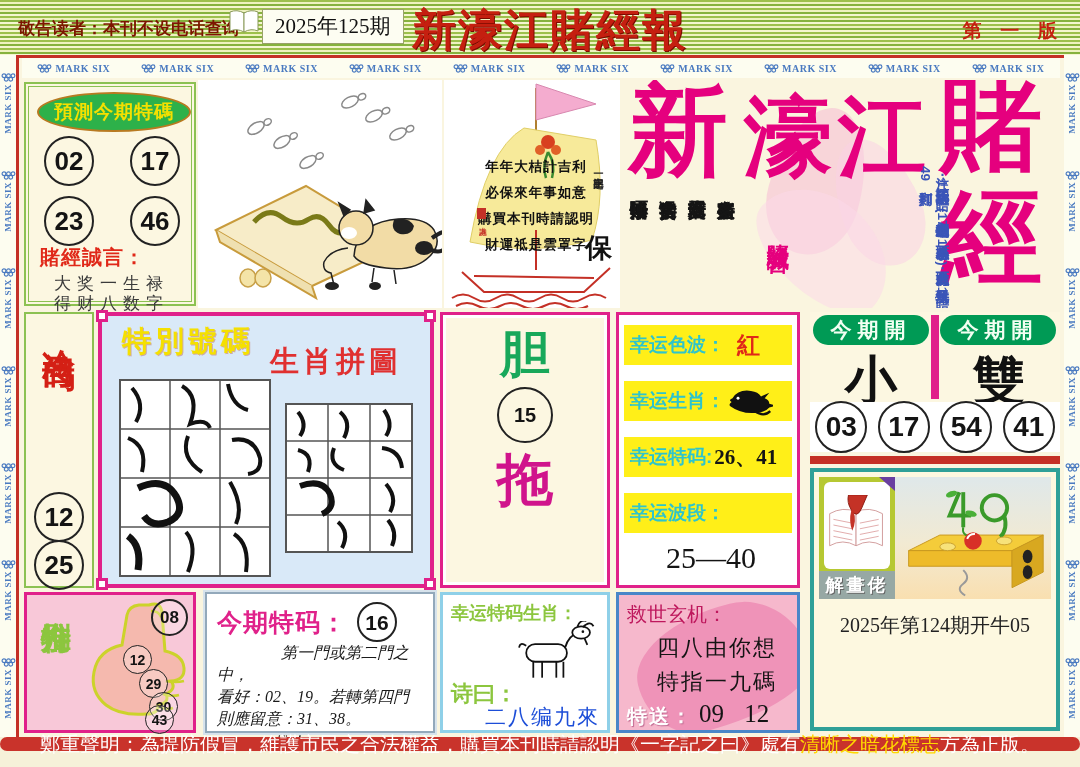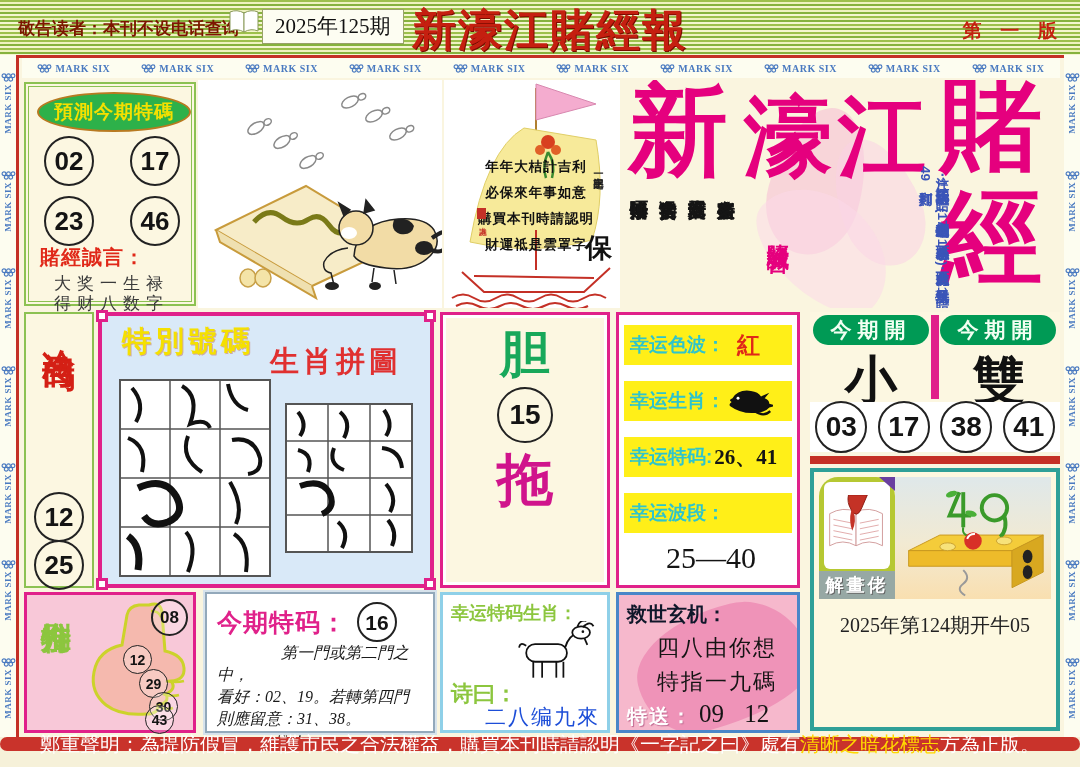--- a/index.html
+++ b/index.html
@@ -24,21 +24,21 @@
   #ms-right{left:1064px;top:55px;width:16px;height:682px;flex-direction:column;justify-content:space-around;align-items:center;background:#fdfdf0;}
   .ms-item{display:flex;align-items:center;gap:3px;color:#4a7ac0;}
   .ms-text{font-family:"Liberation Serif",serif;font-size:10px;font-weight:bold;letter-spacing:.5px;color:#4a7ac0;white-space:nowrap;}
   .ms-strip.v .ms-item{flex-direction:column;gap:2px;}
   .ms-strip.v .ms-text{writing-mode:vertical-rl;transform:rotate(180deg);font-size:9px;}
   
   .box{position:absolute;box-sizing:border-box;}
   .circ{display:inline-flex;align-items:center;justify-content:center;border:2px solid #222;border-radius:50%;
         color:#141414;font-weight:600;background:transparent;line-height:1;}
   .c46{width:46px;height:46px;font-size:26px;}
-  .c52{width:52px;height:52px;font-size:28px;}
+  .c52{width:52px;height:52px;font-size:20px;}
   .c48{width:48px;height:48px;font-size:28px;}
   .c36{width:36px;height:36px;font-size:21px;border-width:2px;}
   .c26{width:27px;height:27px;font-size:14px;border-width:1.5px;background:rgba(255,255,255,.25);}
   .c32{width:33px;height:33px;font-size:17px;border-width:2px;background:rgba(255,255,255,.25);}
   
   #predict-box{left:24px;top:82px;width:172px;height:224px;background:#fcf7e1;border:2px solid #8cc152;box-shadow:inset 0 0 0 2px #fcf7e1, inset 0 0 0 3px #8cc152;}
   #predict-box .oval{position:absolute;left:11px;top:8px;width:150px;height:36px;background:#2db14a;border:2px solid #b87a20;
       border-radius:50%;display:flex;align-items:center;justify-content:center;color:#f5e000;font-size:19px;font-weight:bold;letter-spacing:1px;}
   #predict-box .nums{position:absolute;left:0;top:52px;width:172px;display:grid;grid-template-columns:1fr 1fr;justify-items:center;row-gap:10px;}
   #predict-box .poem-title{position:absolute;left:14px;top:160px;font-size:20px;font-weight:bold;color:#e02818;letter-spacing:1px;}
@@ -101,21 +101,21 @@
      font-size:21px;font-weight:bold;display:flex;align-items:center;justify-content:center;letter-spacing:6px;}
   #pill-l{left:3px;} #pill-r{left:130px;}
   #open-div{position:absolute;left:121px;top:3px;width:8px;height:84px;background:#e0218a;}
   .openval{position:absolute;top:34px;width:118px;text-align:center;font-size:52px;font-weight:bold;color:#111;font-family:"Liberation Serif",serif;}
   #open-s{left:2px;} #open-d{left:130px;}
   #open-nums{position:absolute;left:0;top:90px;width:250px;height:50px;background:#fff;display:flex;justify-content:space-around;align-items:center;}
   #red-divider{left:810px;top:456px;width:250px;height:8px;background:#c43026;}
   
   #picture-box{left:810px;top:468px;width:250px;height:263px;background:#fdf8e0;border:4px solid #2fa098;}
   #pb-art{position:absolute;left:5px;top:5px;width:232px;height:122px;display:flex;}
-  #pb-left{width:76px;background:#b6c832;position:relative;flex:none;border-radius:19px;}
+  #pb-left{width:76px;background:#b6c832;position:relative;flex:none;}
   #pb-book-bg{position:absolute;left:5px;top:5px;right:5px;bottom:30px;background:#fff;border-radius:6px;}
   #pb-tri{position:absolute;right:0;top:0;width:0;height:0;border-left:16px solid transparent;border-top:14px solid #6a3fa0;}
   #pb-label{position:absolute;left:0;bottom:0;width:100%;height:28px;background:#97a8a4;color:#fff;font-weight:bold;
      font-size:18px;letter-spacing:3px;display:flex;align-items:center;justify-content:center;text-shadow:1px 1px 0 #666;}
   #pb-right{flex:1;background:linear-gradient(180deg,#dfe8ea 0%,#f2ead2 55%,#f9dfb0 100%);position:relative;}
   #pb-caption{position:absolute;left:0;top:140px;width:100%;text-align:center;font-size:20px;color:#222;font-family:"Liberation Serif",serif;}
   
   #special-box{left:24px;top:592px;width:172px;height:141px;background:#f8c8d8;border:3px solid #e0218a;}
   #special-title{position:absolute;left:14px;top:4px;writing-mode:vertical-rl;font-size:30px;font-weight:bold;color:#8cc63e;line-height:1;}
   #hand-wrap{position:absolute;right:2px;top:2px;width:120px;height:135px;}
@@ -130,21 +130,21 @@
   
   #zodiac-box{left:440px;top:592px;width:170px;height:141px;background:#fff;border:3px solid #8fd0e8;}
   #zodiac-title{position:absolute;left:8px;top:6px;font-size:18px;font-weight:bold;color:#8cc63e;}
   #zodiac-goat{position:absolute;left:58px;top:26px;}
   #poem-label{position:absolute;left:8px;top:84px;font-size:22px;font-weight:bold;color:#8cc63e;}
   #poem-text{position:absolute;left:42px;top:108px;font-size:21px;color:#1d4ed8;font-family:"Liberation Serif",serif;letter-spacing:2px;}
   
   #mystery-box{left:616px;top:592px;width:184px;height:141px;background:#f6b8cc;border:3px solid #4a86c8;overflow:hidden;}
   #swoosh{position:absolute;right:-14px;top:12px;width:175px;height:118px;background:#ef93b8;
      border-radius:62% 38% 70% 30%/48% 62% 38% 52%;transform:rotate(-14deg);}
-  #mystery-title{position:absolute;left:8px;top:6px;font-size:20px;font-weight:bold;color:#0f172a;}
+  #mystery-title{position:absolute;left:8px;top:6px;font-size:20px;font-weight:normal;color:#be185d;}
   #mystery-l1{position:absolute;left:38px;top:38px;font-size:22px;color:#141414;font-family:"Liberation Serif",serif;letter-spacing:2px;}
   #mystery-l2{position:absolute;left:38px;top:72px;font-size:22px;color:#141414;font-family:"Liberation Serif",serif;letter-spacing:2px;}
   #send-label{position:absolute;left:8px;top:108px;font-size:20px;font-weight:bold;color:#fff;text-shadow:1px 1px 1px #c06890;letter-spacing:2px;}
   #send-nums{position:absolute;left:80px;top:105px;font-size:25px;color:#141414;font-family:"Liberation Serif",serif;word-spacing:14px;}
   
   #footer{position:absolute;left:0;top:737px;width:1080px;height:14px;background:#c9332b;display:flex;align-items:center;justify-content:center;
      font-family:"Liberation Serif",serif;font-size:20px;color:#fff;white-space:nowrap;border-radius:13px;}
   #footer .hl{color:#ffd800;}
 </style>
 </head>
@@ -658,21 +658,21 @@
 
   <div id="open-box" class="box">
     <div class="pill" id="pill-l">今期開</div>
     <div class="pill" id="pill-r">今期開</div>
     <div id="open-div"></div>
     <div class="openval" id="open-s">小</div>
     <div class="openval" id="open-d">雙</div>
     <div id="open-nums">
       <span class="circ c48">03</span>
       <span class="circ c48">17</span>
-      <span class="circ c48">38</span>
+      <span class="circ c48">54</span>
       <span class="circ c48">41</span>
     </div>
   </div>
   <div id="red-divider" class="box"></div>
 
   <div id="picture-box" class="box">
     <div id="pb-art">
       <div id="pb-left">
         <div id="pb-book-bg"></div>
         <div id="pb-tri"></div>

